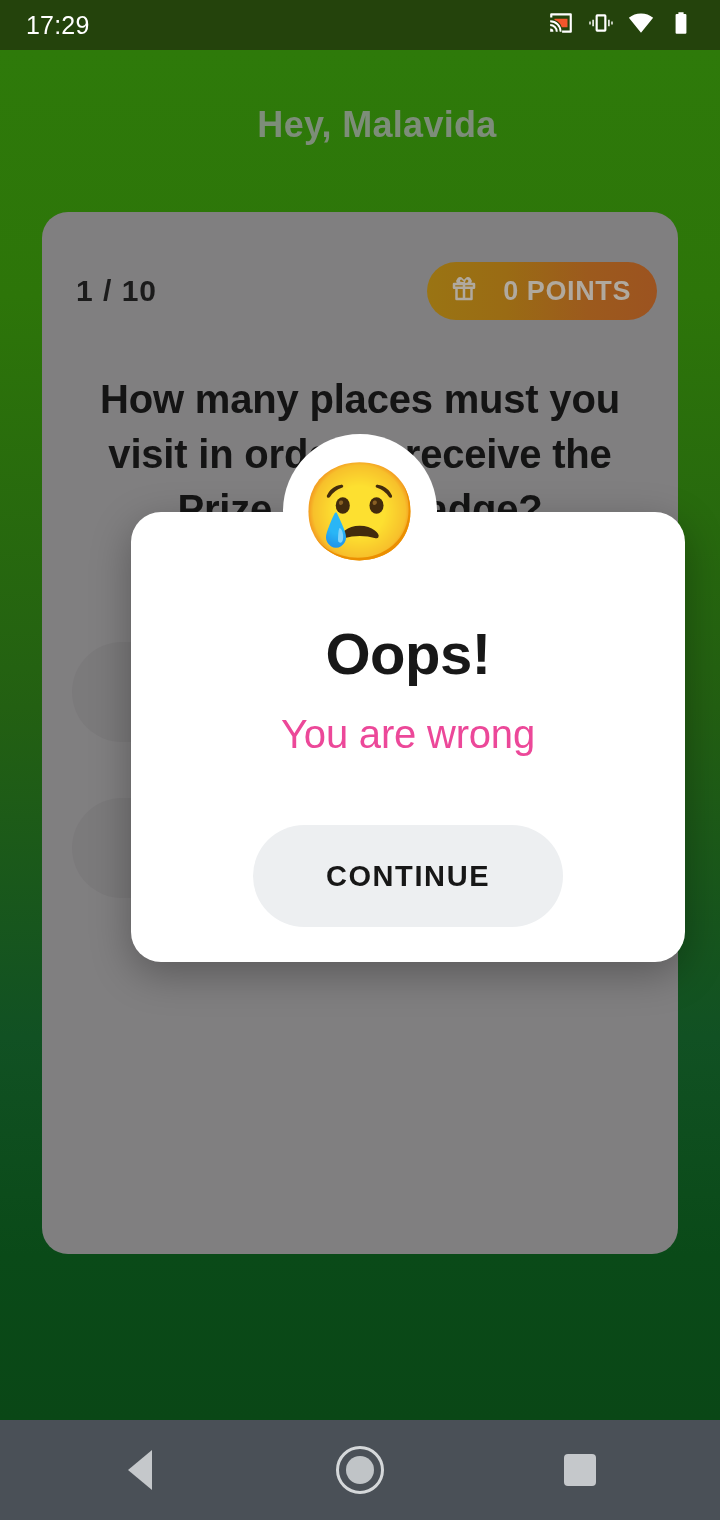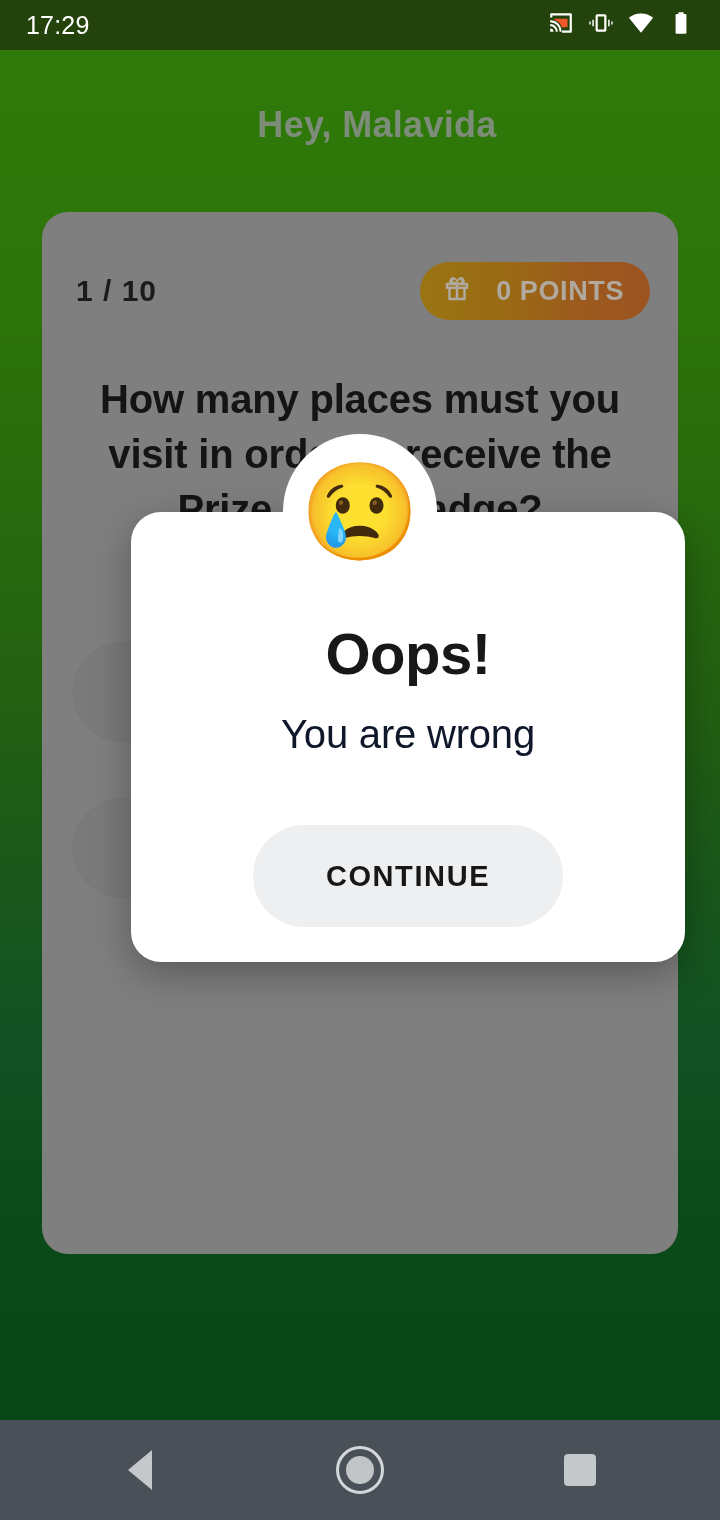--- a/index.html
+++ b/index.html
@@ -55,21 +55,21 @@
   #quizcard {
     position:absolute;
     left:42px; top:212px;
     width:636px; height:1042px;
     background:#807f80;
     border-radius:26px;
     z-index:6;
     overflow:hidden;
   }
   #cardtop {
-    position:absolute; top:50px; left:34px; right:28px;
+    position:absolute; top:50px; left:34px; right:21px;
     display:flex; align-items:center;
   }
   #progress {
     font-size:30px; font-weight:700; color:#1b1b1b;
     letter-spacing:1px;
   }
   #pointsbadge {
     margin-left:auto;
     display:flex; align-items:center; gap:24px;
     background:linear-gradient(90deg,#9a7413 0%,#9a6b14 35%,#9c5a1d 70%,#9c5320 100%);
@@ -128,21 +128,21 @@
   }
   #dialog-title {
     position:absolute; top:108px; left:0; width:554px;
     text-align:center;
     font-size:58px; font-weight:700; color:#181818;
     letter-spacing:-.5px;
   }
   #dialog-message {
     position:absolute; top:200px; left:0; width:554px;
     text-align:center;
-    font-size:40px; font-weight:400; color:#0f172a;
+    font-size:40px; font-weight:400; color:#ec4899;
     letter-spacing:-.2px;
   }
   #continue-button {
     position:absolute; top:313px; left:122px;
     width:310px; height:102px;
     background:#edeff1;
     border:none; border-radius:52px;
     font-family:Liberation Sans, sans-serif;
     font-size:29px; font-weight:700; color:#171717;
     letter-spacing:1.6px;

